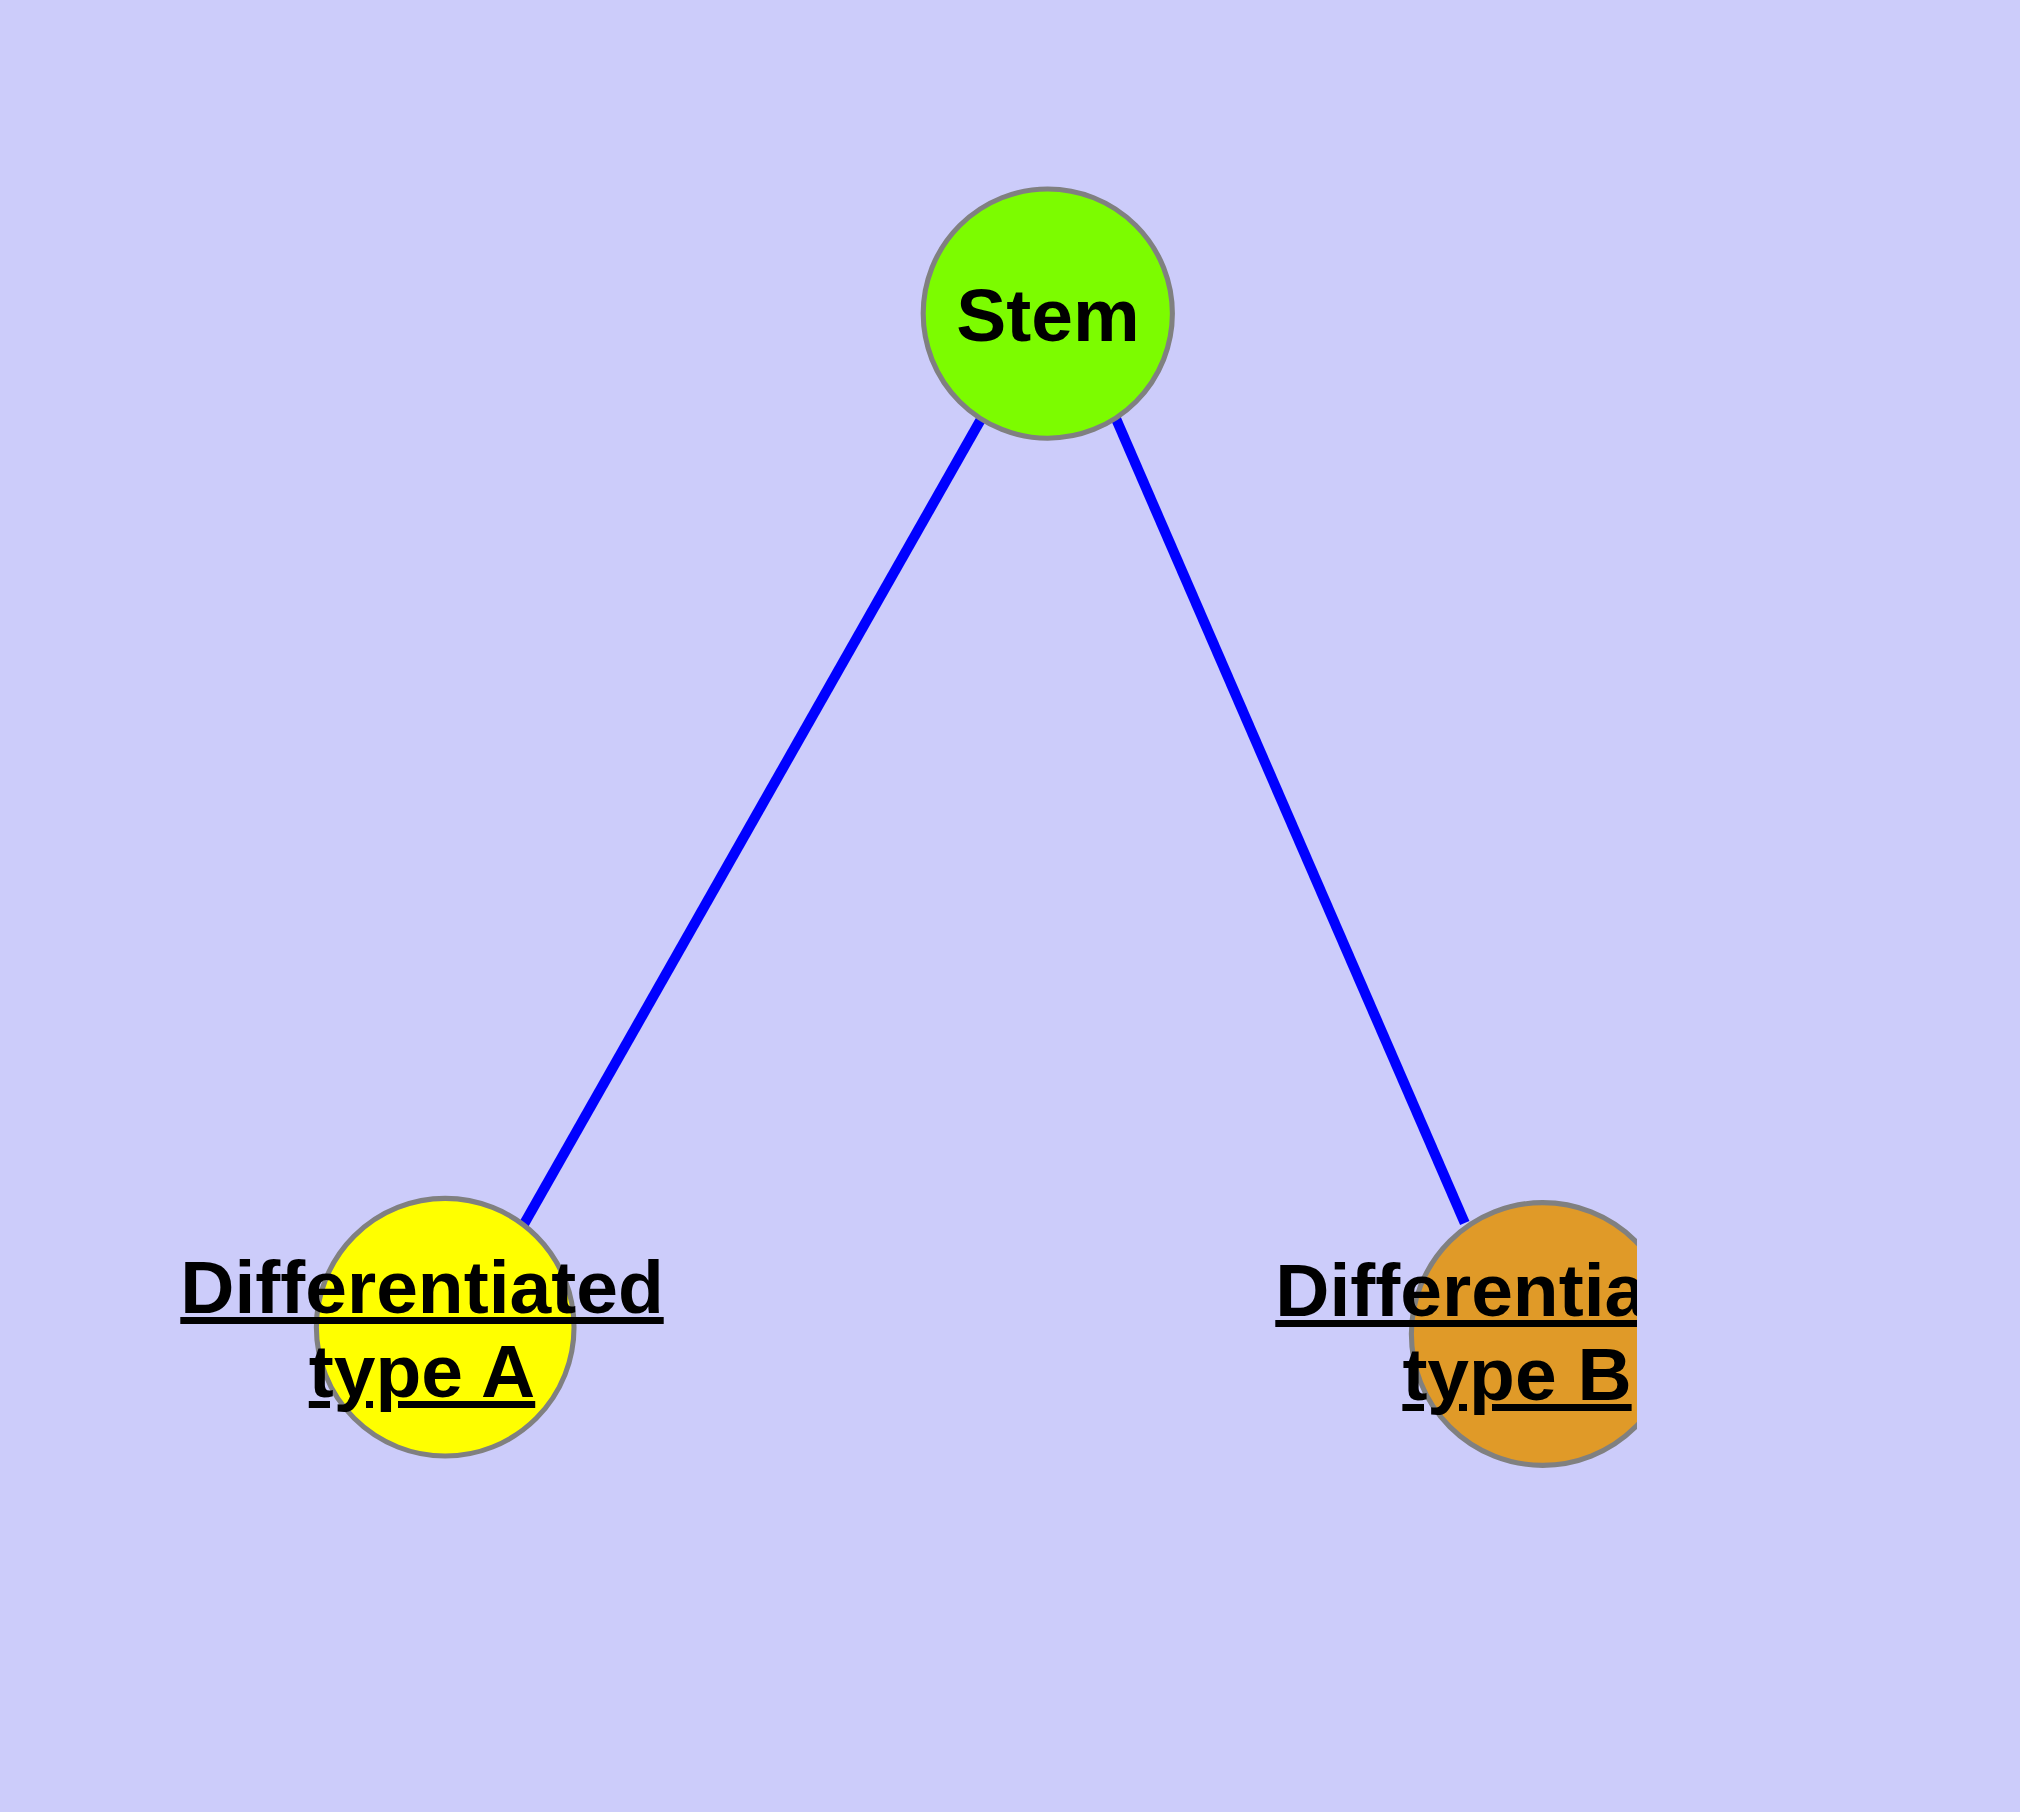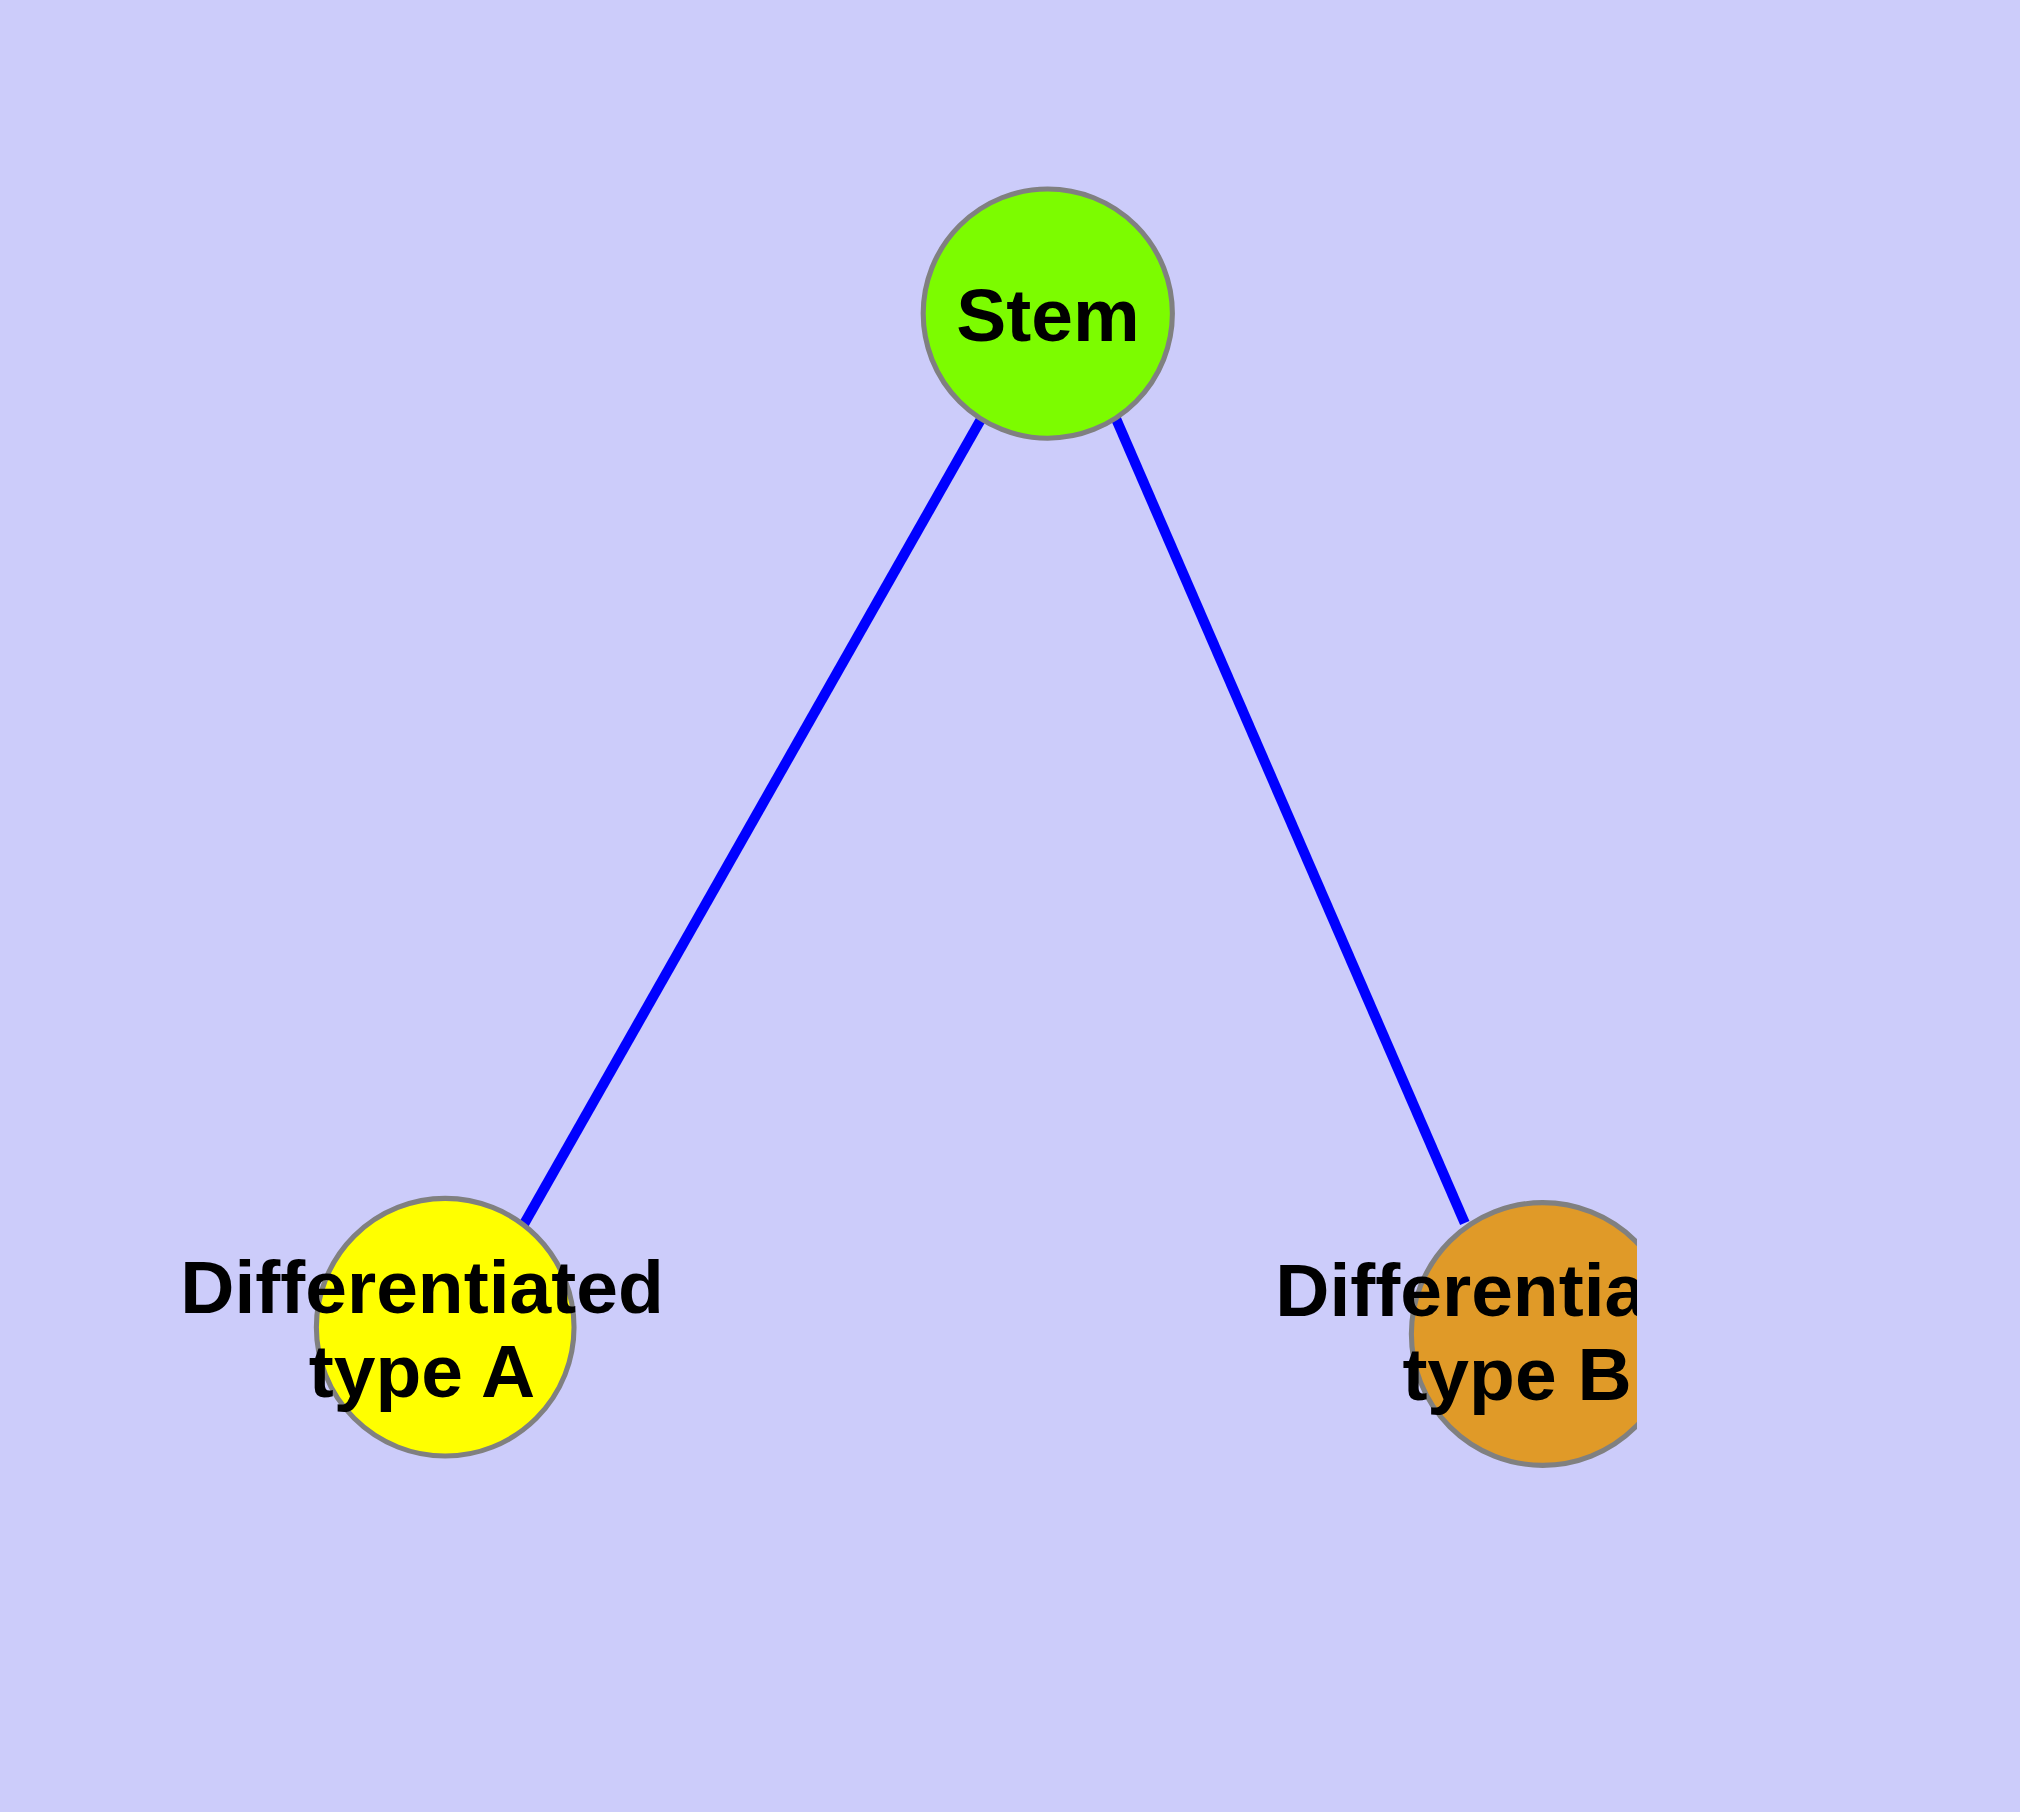--- a/index.html
+++ b/index.html
@@ -32,20 +32,21 @@
     line-height: 1.12;
     white-space: pre;
     pointer-events: none;
     transform: translate(-50%, -50%);
   }
   .label-stem {
     font-size: 75px;
   }
   .label-diff {
     font-size: 75px;
+    text-decoration: underline;
   }
 </style>
 </head>
 <body>
 
 <div id="canvas" style="width: 1637px; height: 1812px; background: rgb(204, 204, 250);">
 
   <svg id="graph-svg" viewBox="0 0 2384 2138" xmlns="http://www.w3.org/2000/svg">
 
     <rect x="0" y="0" width="2384" height="2138" fill="#ccccfa"></rect>

